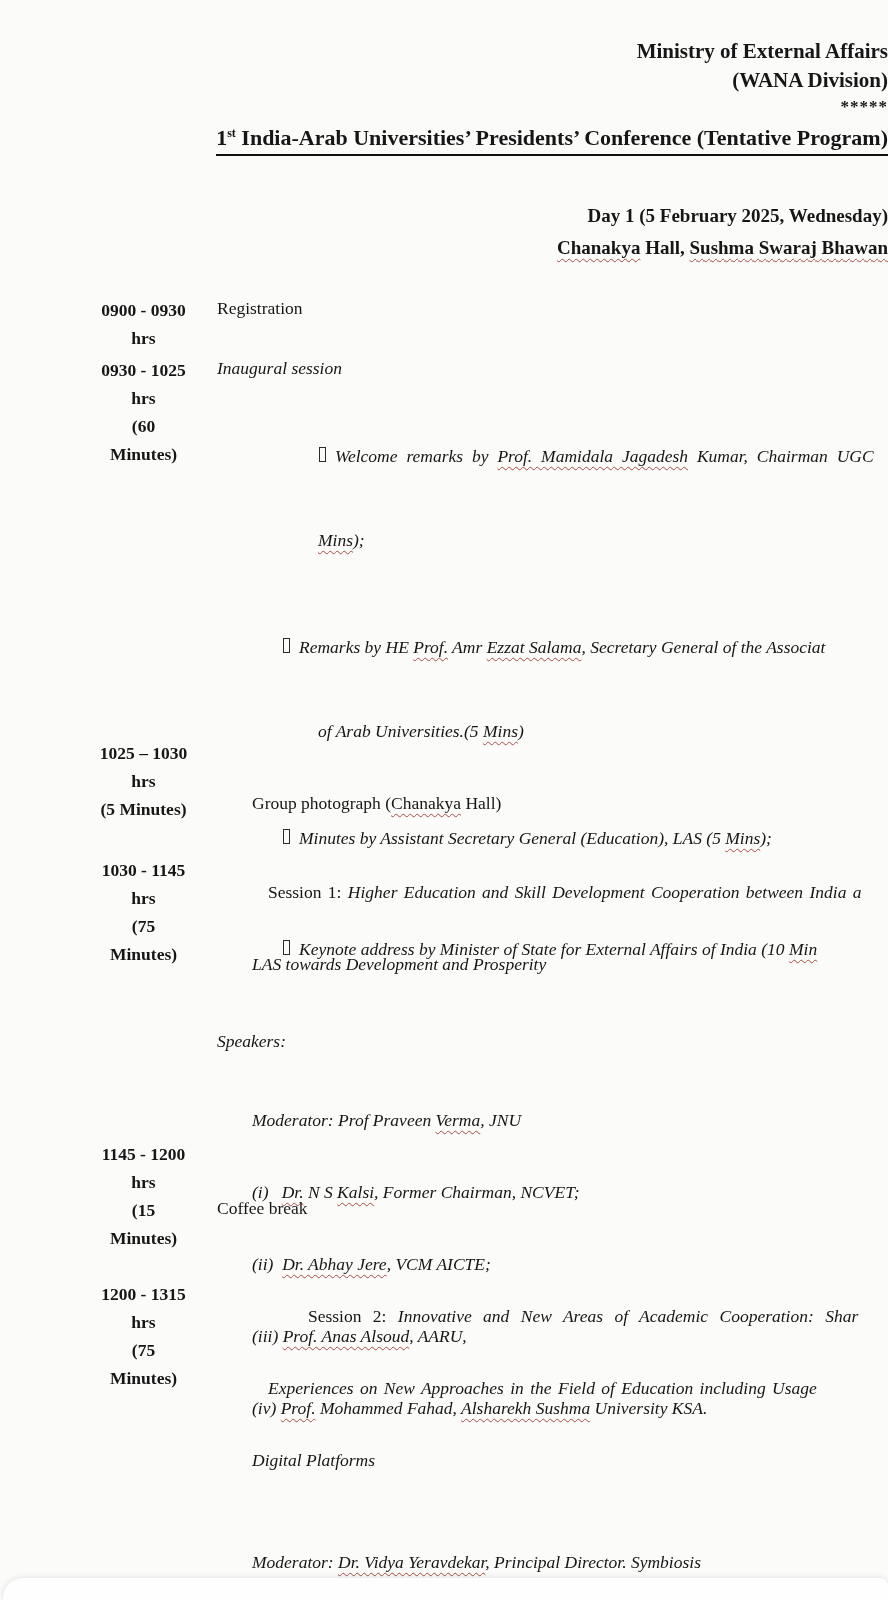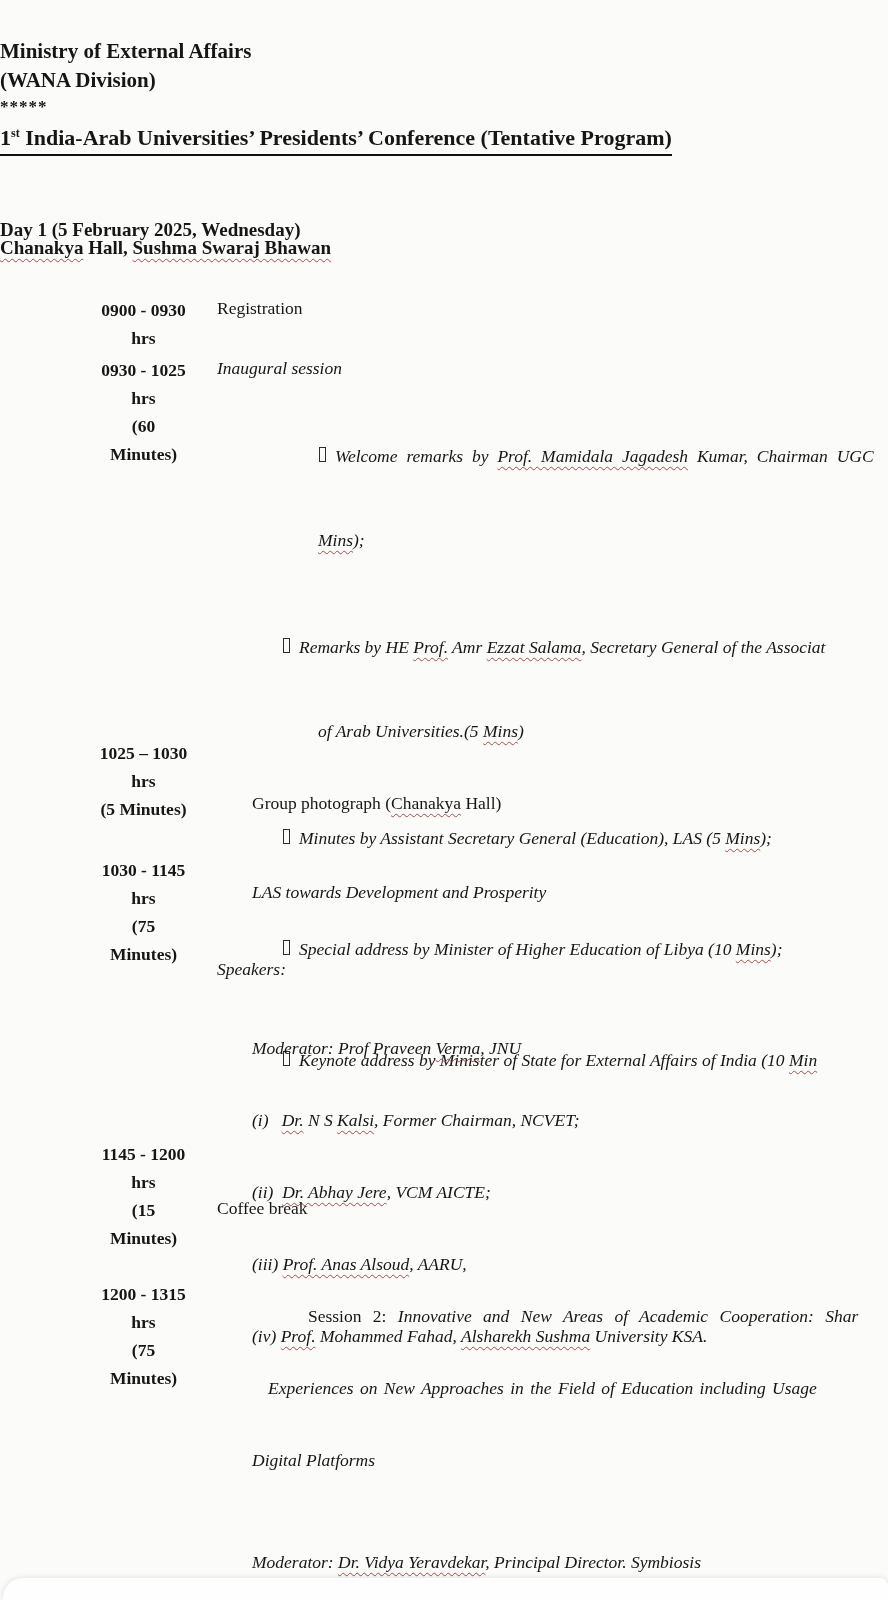--- a/index.html
+++ b/index.html
@@ -3,21 +3,21 @@
 <meta charset="utf-8">
 <style>
   html,body{margin:0;padding:0;}
   body{
     width:888px;height:1600px;overflow:hidden;position:relative;
     background:#fbfbfa;color:#161616;
     font-family:"Liberation Serif","DejaVu Serif",serif;
     -webkit-font-smoothing:antialiased;
   }
   .abs{position:absolute;}
-  .center{left:0;width:888px;text-align:left;}
+  .center{left:0;width:888px;text-align:right;}
   .h1{font-weight:bold;font-size:21px;line-height:26px;}
   .stars{font-weight:bold;font-size:17px;letter-spacing:1px;}
   .doc-title{font-weight:bold;font-size:22px;line-height:27px;}
   .doc-title .tl{border-bottom:2.5px solid #111;padding-bottom:4px;}
   .doc-title sup{font-size:12px;vertical-align:8px;}
   .sub{font-weight:bold;font-size:19px;line-height:24px;}
   .row{position:absolute;left:70px;display:flex;}
   .time{flex:none;width:147px;white-space:pre-line;font-weight:bold;font-size:17.5px;line-height:28px;text-align:center;}
   .content{flex:none;}
   .line{white-space:pre;font-size:17.5px;line-height:24px;}
@@ -45,21 +45,21 @@
 <div>
 
   <div class="abs center h1" style="top:38px">Ministry of External Affairs</div>
   <div class="abs center h1" style="top:67px">(WANA Division)</div>
   <div class="abs center stars" style="top:97px">*****</div>
   <div class="abs center doc-title" style="top:120px">
     <span class="tl">
       <span>1</span><sup>st</sup><span> India-Arab Universities’ Presidents’ Conference (Tentative Program)</span>
     </span>
   </div>
-  <div class="abs center sub" style="top:218px">Day 1 (5 February 2025, Wednesday)</div>
+  <div class="abs center sub" style="top:204px">Day 1 (5 February 2025, Wednesday)</div>
   <div class="abs center sub" style="top:236px">
     <span class="sq">Chanakya</span><span> Hall, </span><span class="sq">Sushma Swaraj Bhawan</span>
   </div>
 
   <div class="row" style="top:296px">
     <div class="time">0900 - 0930
 hrs</div>
     <div class="content">
       <div class="line">Registration</div>
     </div>
@@ -84,23 +84,20 @@
         <span class="bx"></span><span class="it">Remarks by </span><span class="bi">HE </span><span class="bi sq">Prof.</span><span class="bi"> Amr </span><span class="bi sq">Ezzat Salama</span><span class="bi">, Secretary General of the Associat</span>
       </div>
       <div class="bl cont">
         <span class="bi">of Arab Universities.(5 </span><span class="bi sq">Mins</span><span class="bi">)</span>
       </div>
 
       <div class="bl" style="margin-top:23px">
         <span class="bx"></span><span class="it">Minutes by </span><span class="bi">Assistant Secretary General (Education), LAS (5 </span><span class="bi sq">Mins</span><span class="bi">);</span>
       </div>
 
-      <div class="bl" style="margin-top:27px">
-        <span class="bx"></span><span class="it">Special address by </span><span class="bi">Minister of Higher Education of Libya (10 </span><span class="bi sq">Mins</span><span class="bi">);</span>
-      </div>
 
       <div class="bl" style="margin-top:27px">
         <span class="bx"></span><span class="it">Keynote address by </span><span class="bi">Minister of State for External Affairs of India (10 </span><span class="bi sq">Min</span>
       </div>
     </div>
   </div>
 
   <div class="row" style="top:739px">
     <div class="time">1025 – 1030
 hrs
@@ -111,20 +108,23 @@
       </div>
     </div>
   </div>
 
   <div class="row" style="top:856px">
     <div class="time">1030 - 1145
 hrs
 (75
 Minutes)</div>
     <div class="content">
+      <div class="line ws2">
+        <span>Session 1: </span><span class="bi">Higher Education and Skill Development Cooperation between India a</span>
+      </div>
       <div class="line">
         <span class="bi">LAS towards Development and Prosperity</span>
       </div>
       <div class="line bi" style="margin-top:29px">Speakers:</div>
       <div class="line" style="margin-top:31px">
         <span class="bi">Moderator: Prof Praveen </span><span class="bi sq">Verma</span><span class="bi">, JNU</span>
       </div>
       <div class="line">
         <span class="bi">(i)   </span><span class="bi sq">Dr.</span><span class="bi"> N S </span><span class="bi sq">Kalsi</span><span class="bi">, Former Chairman, NCVET;</span>
       </div>

